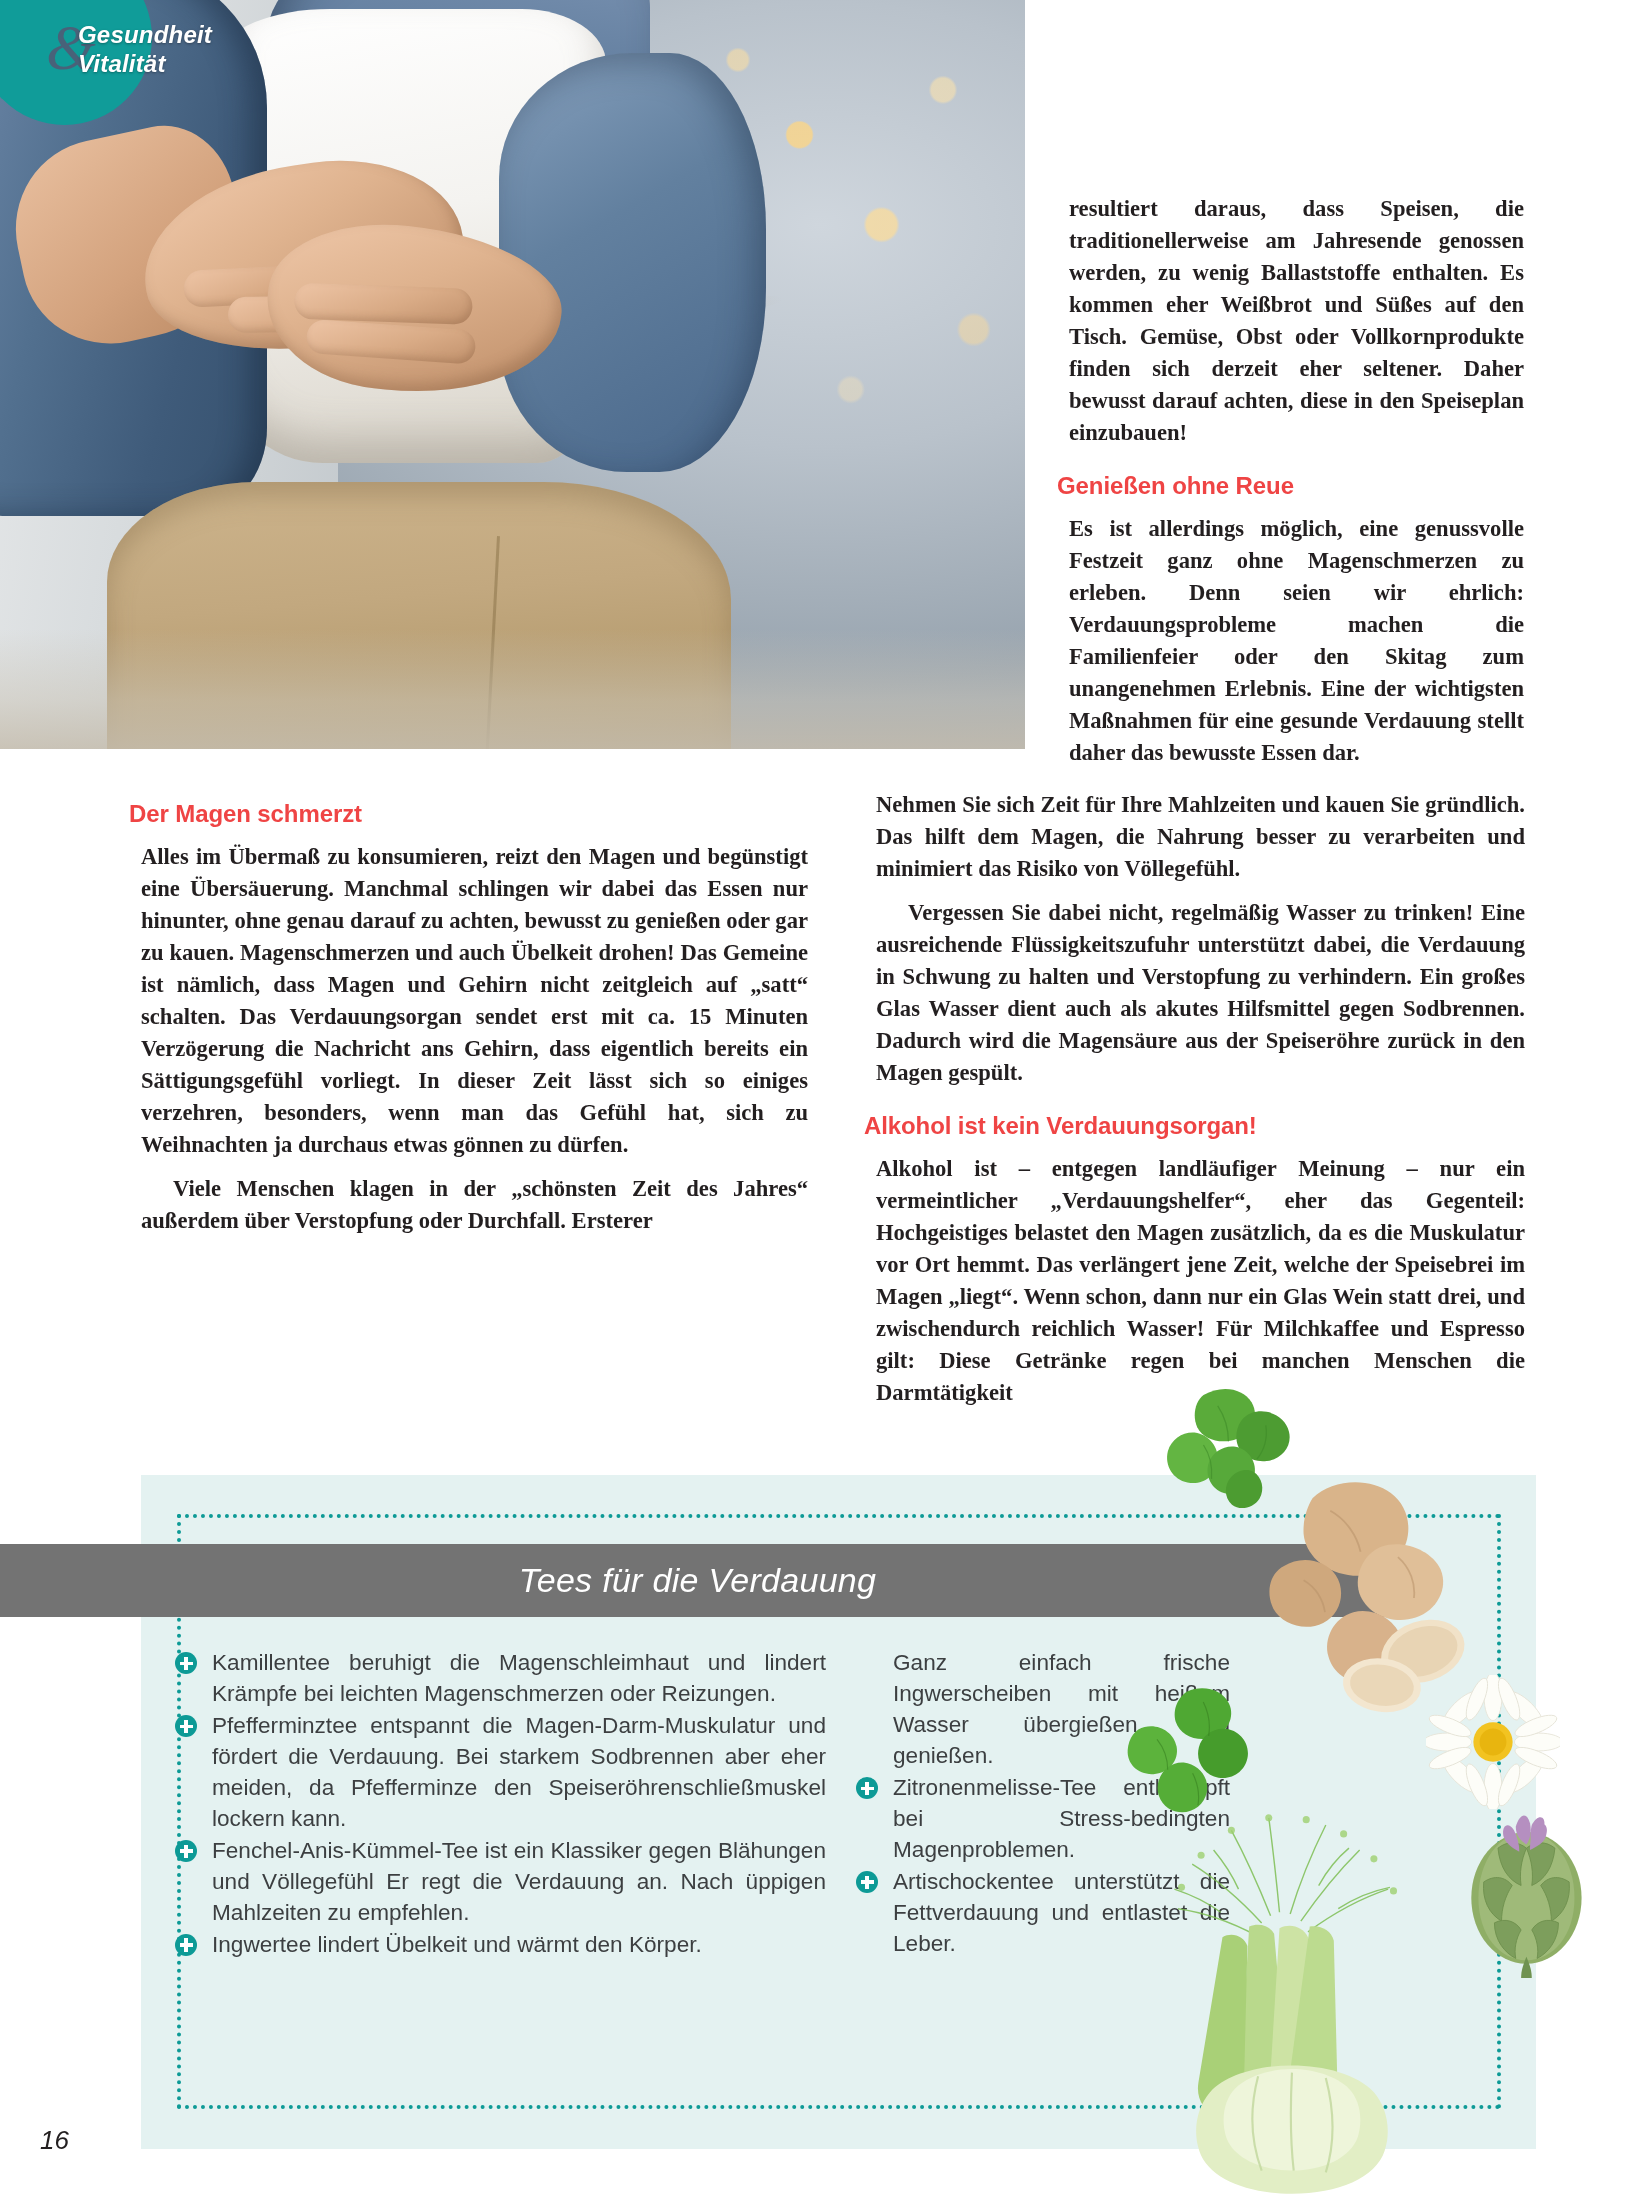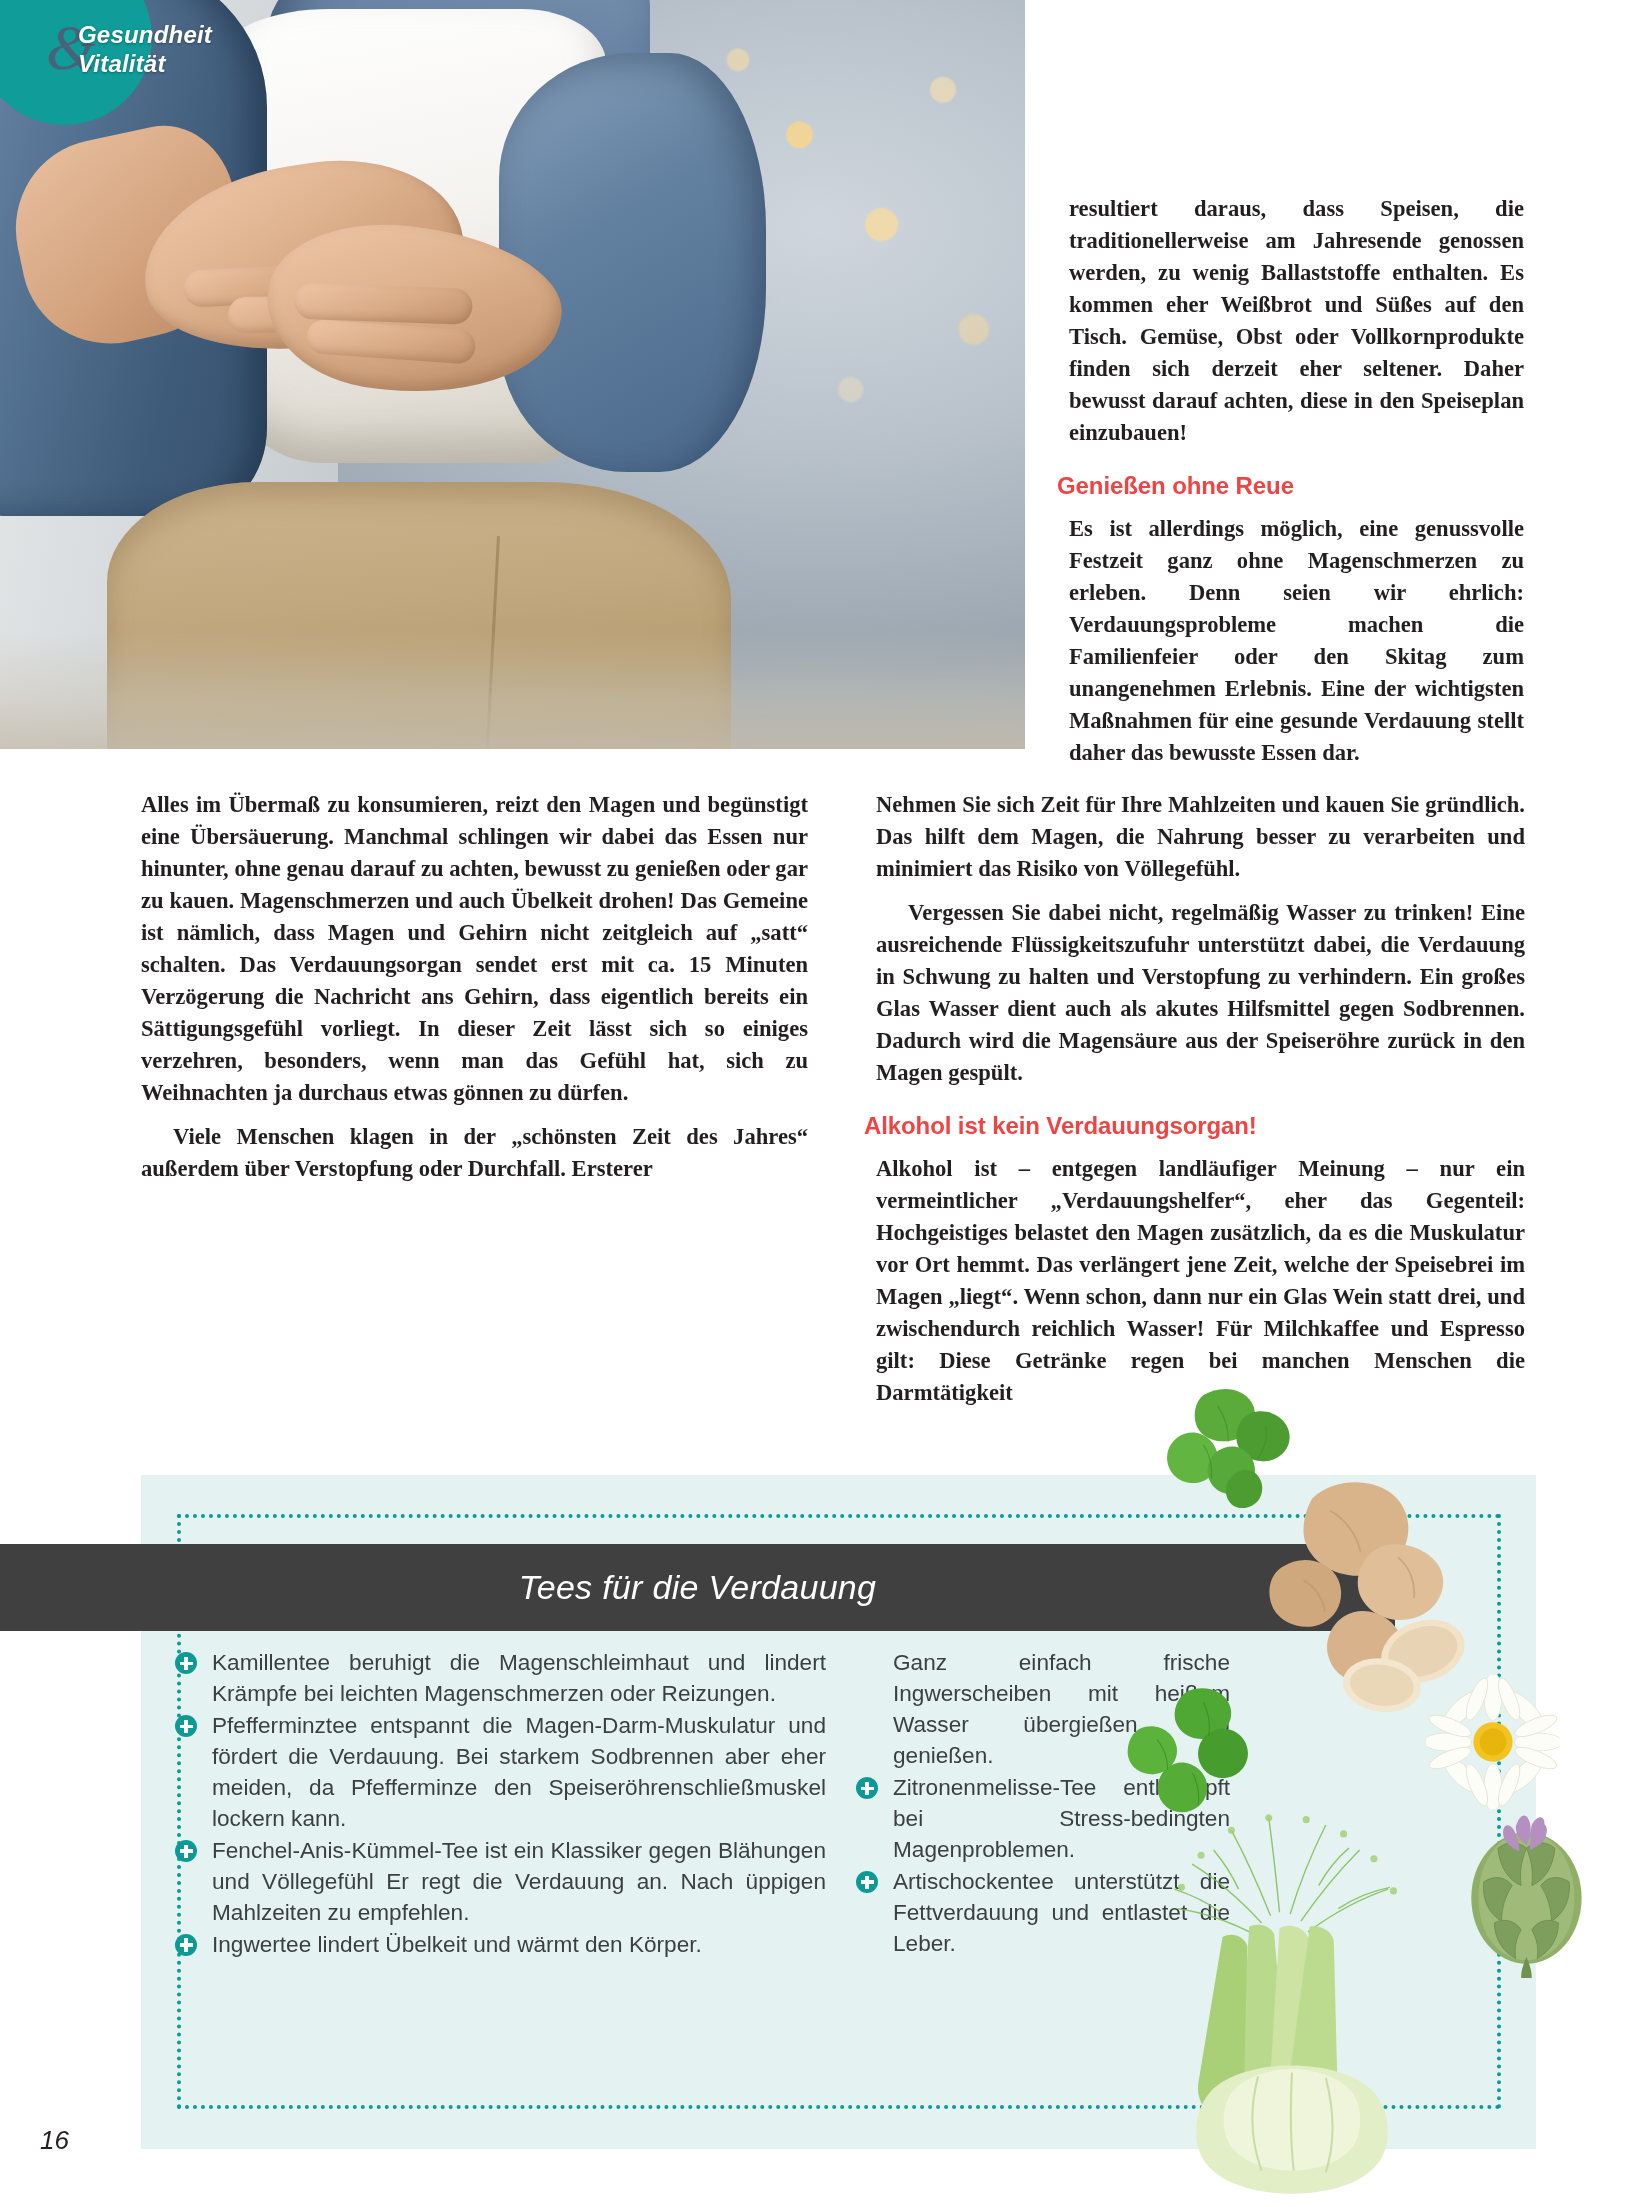--- a/index.html
+++ b/index.html
@@ -195,22 +195,22 @@
   }
   .teabox-dotted {
     position:absolute;
     left:36px; top:39px;
     width:1324px; height:595px;
     border:4.5px dotted #0d9a96;
   }
   .teabox-banner {
     position:absolute;
     left:0; top:1544px;
-    width:1395px; height:87px;
-    background:#404040;
+    width:1395px; height:73px;
+    background:#737373;
     display:flex; align-items:center; justify-content:center;
   }
   .teabox-banner-title {
     font-family:"Liberation Sans", sans-serif;
     font-style:italic;
     font-weight:normal;
     font-size:34px;
     color:#ffffff;
     letter-spacing:0.3px;
   }
@@ -309,20 +309,21 @@
   </div>
 </div>
 
 <div class="col col-right-top">
   <p>resultiert daraus, dass Speisen, die traditionellerweise am Jahresende genossen werden, zu wenig Ballaststoffe enthalten. Es kommen eher Weißbrot und Süßes auf den Tisch. Gemüse, Obst oder Vollkornprodukte finden sich derzeit eher seltener. Daher bewusst darauf achten, diese in den Speiseplan einzubauen!</p>
   <h3 class="sub">Genießen ohne Reue</h3>
   <p>Es ist allerdings möglich, eine genussvolle Festzeit ganz ohne Magenschmerzen zu erleben. Denn seien wir ehrlich: Verdauungsprobleme machen die Familienfeier oder den Skitag zum unangenehmen Erlebnis. Eine der wichtigsten Maßnahmen für eine gesunde Verdauung stellt daher das bewusste Essen dar.</p>
 </div>
 
 <div class="col col-left">
+  <h3 class="sub">Der Magen schmerzt</h3>
   <p>Alles im Übermaß zu konsumieren, reizt den Magen und begünstigt eine Übersäuerung. Manchmal schlingen wir dabei das Essen nur hinunter, ohne genau darauf zu achten, bewusst zu genießen oder gar zu kauen. Magenschmerzen und auch Übelkeit drohen! Das Gemeine ist nämlich, dass Magen und Gehirn nicht zeitgleich auf „satt“ schalten. Das Verdauungsorgan sendet erst mit ca. 15 Minuten Verzögerung die Nachricht ans Gehirn, dass eigentlich bereits ein Sättigungsgefühl vorliegt. In dieser Zeit lässt sich so einiges verzehren, besonders, wenn man das Gefühl hat, sich zu Weihnachten ja durchaus etwas gönnen zu dürfen.</p>
   <p class="indent">Viele Menschen klagen in der „schönsten Zeit des Jahres“ außerdem über Verstopfung oder Durchfall. Ersterer</p>
 </div>
 
 <div class="col col-right">
   <p>Nehmen Sie sich Zeit für Ihre Mahlzeiten und kauen Sie gründlich. Das hilft dem Magen, die Nahrung besser zu verarbeiten und minimiert das Risiko von Völlegefühl.</p>
   <p class="indent">Vergessen Sie dabei nicht, regelmäßig Wasser zu trinken! Eine ausreichende Flüssigkeitszufuhr unterstützt dabei, die Verdauung in Schwung zu halten und Verstopfung zu verhindern. Ein großes Glas Wasser dient auch als akutes Hilfsmittel gegen Sodbrennen. Dadurch wird die Magensäure aus der Speiseröhre zurück in den Magen gespült.</p>
   <h3 class="sub">Alkohol ist kein Verdauungsorgan!</h3>
   <p>Alkohol ist – entgegen landläufiger Meinung – nur ein vermeintlicher „Verdauungshelfer“, eher das Gegenteil: Hochgeistiges belastet den Magen zusätzlich, da es die Muskulatur vor Ort hemmt. Das verlängert jene Zeit, welche der Speisebrei im Magen „liegt“. Wenn schon, dann nur ein Glas Wein statt drei, und zwischendurch reichlich Wasser! Für Milchkaffee und Espresso gilt: Diese Getränke regen bei manchen Menschen die Darmtätigkeit</p>
 </div>

